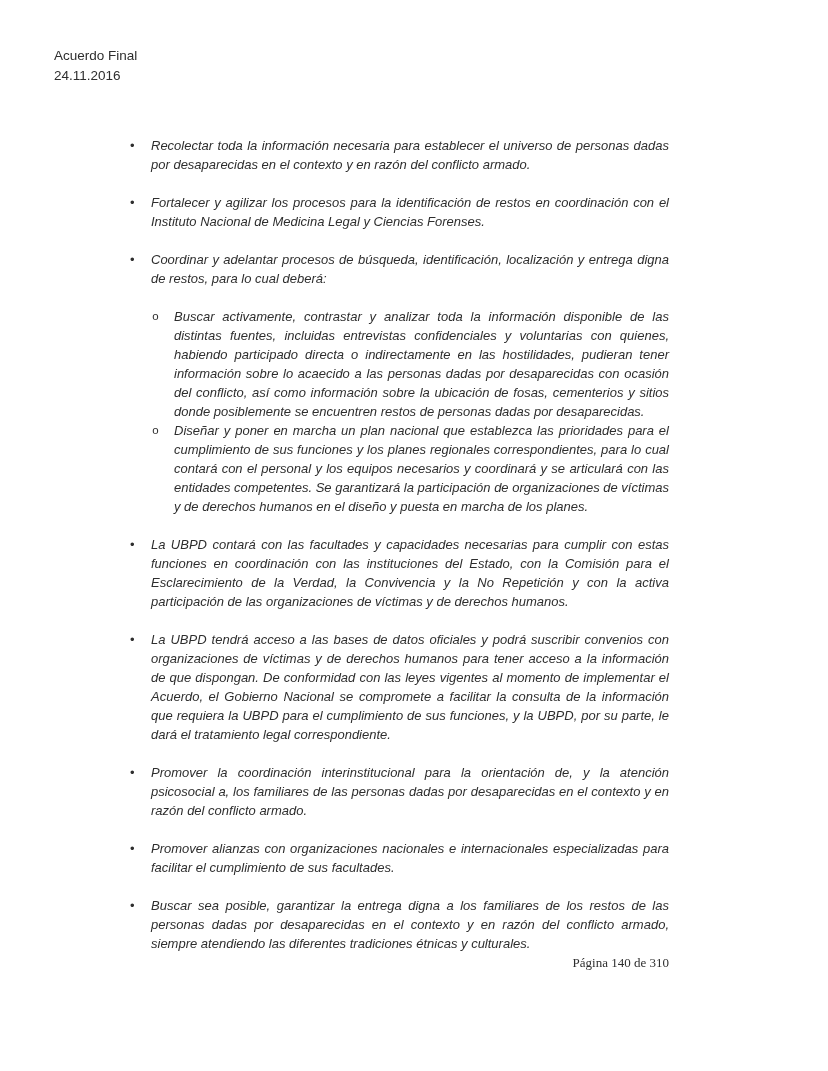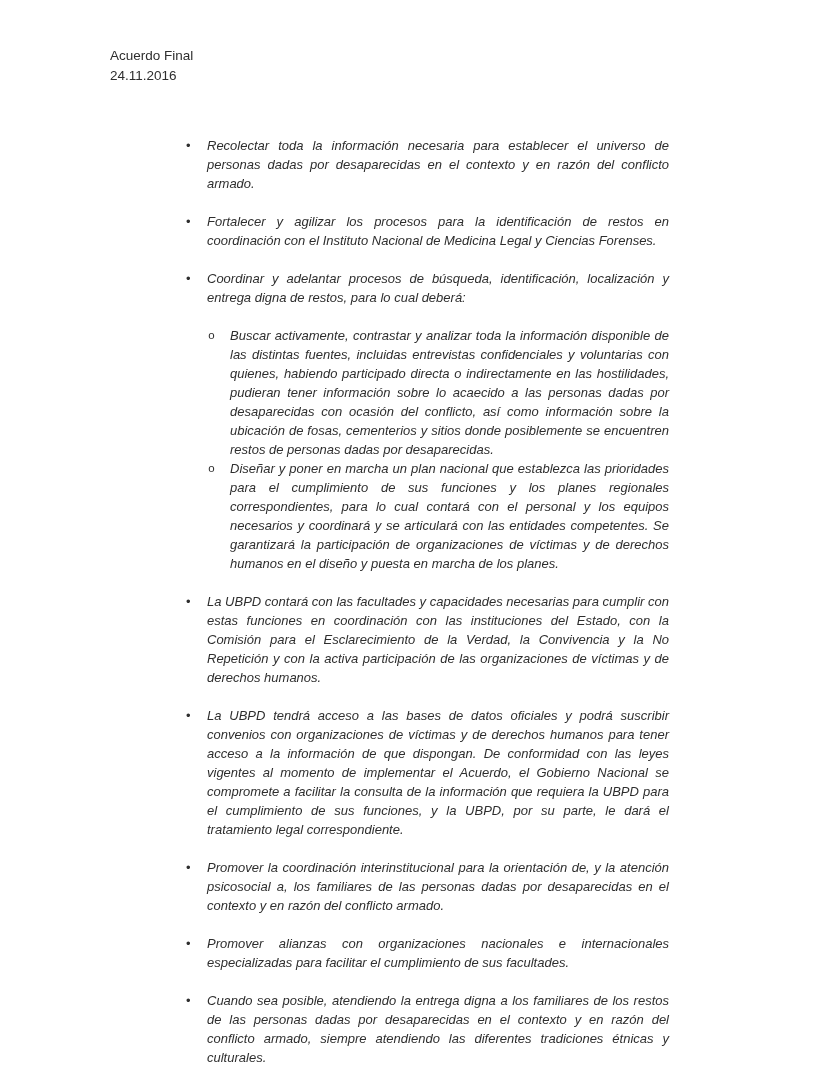--- a/index.html
+++ b/index.html
@@ -11,21 +11,21 @@
     width: 828px;
     height: 1071px;
     overflow: hidden;
     font-family: "Liberation Sans", "DejaVu Sans", sans-serif;
     color: #2e2e2e;
   }
   .page {
     box-sizing: border-box;
     width: 780px;
     height: 1071px;
-    padding: 46px 111px 0 110px;
+    padding: 46px 111px 0 54px;
     background: #ffffff;
   }
   .doc-header {
     font-size: 13.5px;
     line-height: 20px;
   }
   .doc-body {
     margin-left: 76px;
     margin-top: 50px;
     font-size: 13px;
@@ -120,20 +120,20 @@
       <div class="text">Promover la coordinación interinstitucional para la orientación de, y la atención psicosocial a, los familiares de las personas dadas por desaparecidas en el contexto y en razón del conflicto armado.</div>
     </div>
 
     <div class="item">
       <span class="marker">•</span>
       <div class="text">Promover alianzas con organizaciones nacionales e internacionales especializadas para facilitar el cumplimiento de sus facultades.</div>
     </div>
 
     <div class="item">
       <span class="marker">•</span>
-      <div class="text">Cuando sea posible, atendiendo la entrega digna a los familiares de los restos de las personas dadas por desaparecidas en el contexto y en razón del conflicto armado, siempre atendiendo las diferentes tradiciones étnicas y culturales.</div>
+      <div class="text">Buscar sea posible, garantizar la entrega digna a los familiares de los restos de las personas dadas por desaparecidas en el contexto y en razón del conflicto armado, siempre atendiendo las diferentes tradiciones étnicas y culturales.</div>
     </div>
 
   </div>
 
   <div class="doc-footer">Página 140 de 310</div>
 
 </div>
 
 </body></html>

